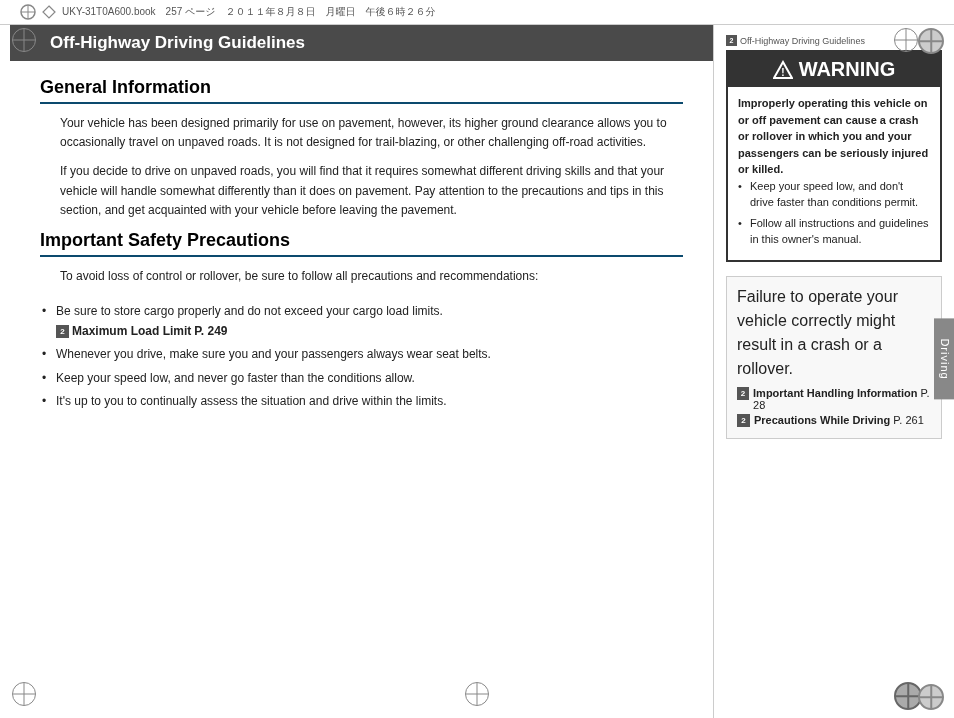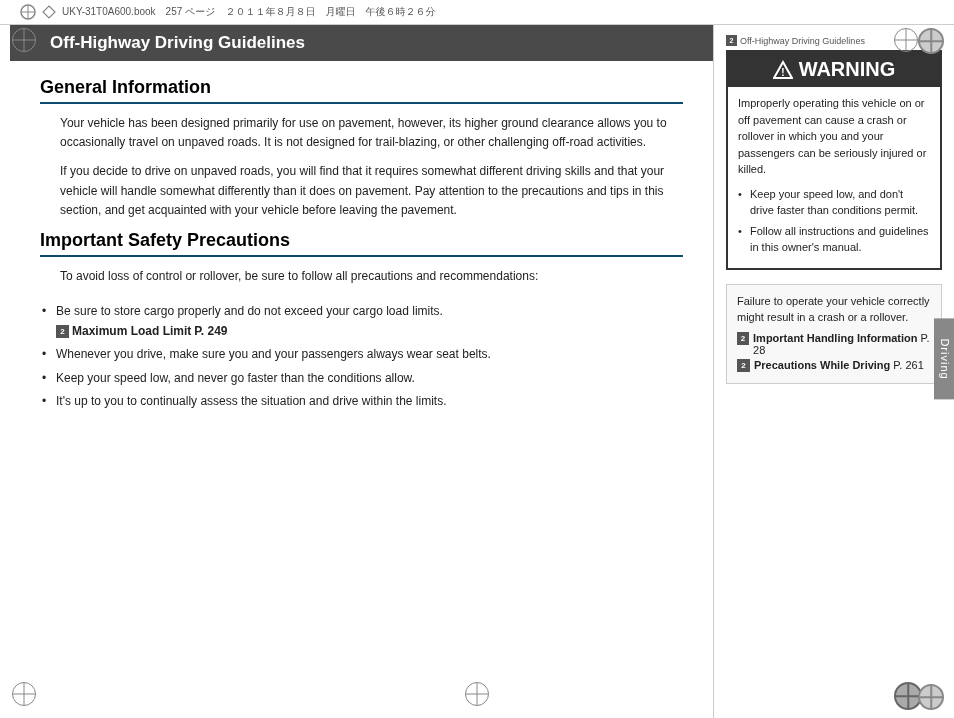--- a/index.html
+++ b/index.html
@@ -175,21 +175,21 @@
     }
 
     .warning-body {
       padding: 8px 10px;
     }
 
     .warning-text {
       font-size: 11px;
       line-height: 1.5;
       color: #222;
-      margin-bottom: 8px;
+      font-weight: bold;
     }
 
     .warning-bullet-list {
       list-style: none;
       padding: 0;
     }
 
     .warning-bullet-list li {
       font-size: 11px;
       line-height: 1.5;
@@ -207,21 +207,21 @@
 
     
     .note-box {
       border: 1px solid #ccc;
       background: #f8f8f8;
       padding: 8px 10px;
       margin-top: 4px;
     }
 
     .note-text {
-      font-size: 11px;
+      font-size: 16px;
       line-height: 1.5;
       color: #222;
       margin-bottom: 6px;
     }
 
     .note-ref {
       display: flex;
       align-items: flex-start;
       gap: 4px;
       font-size: 11px;

